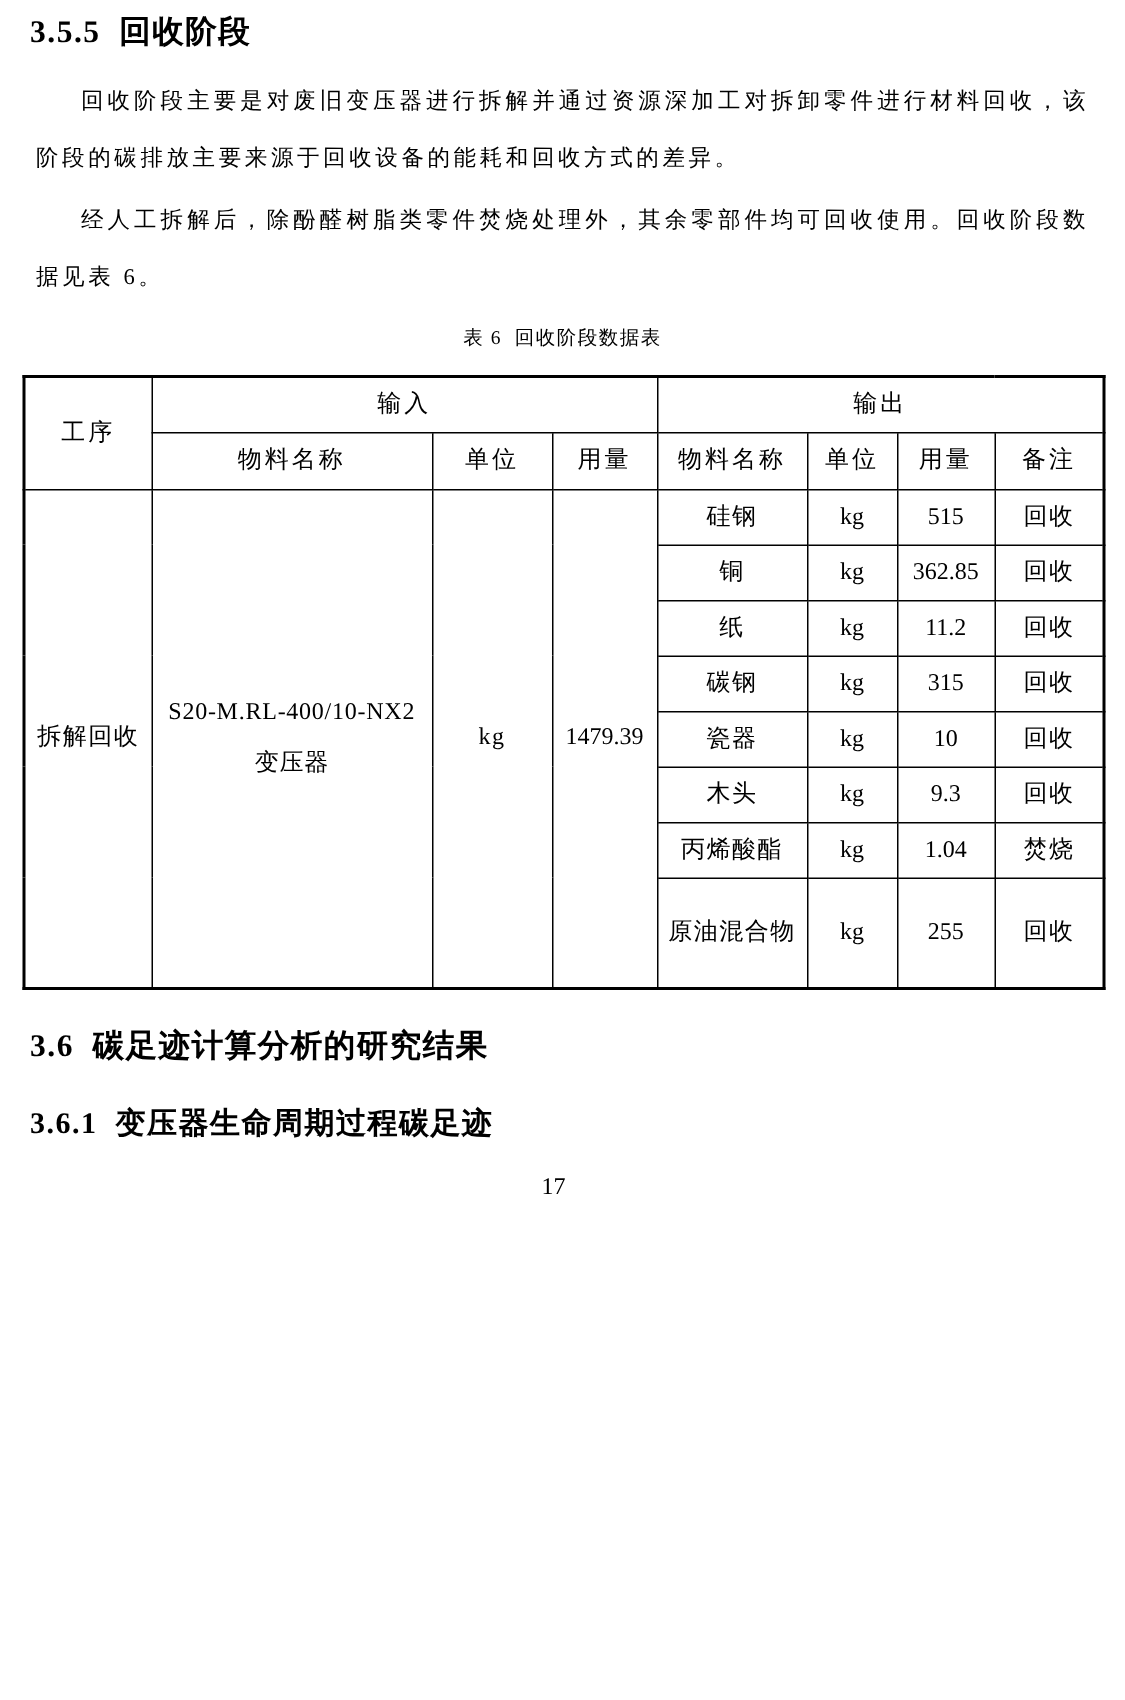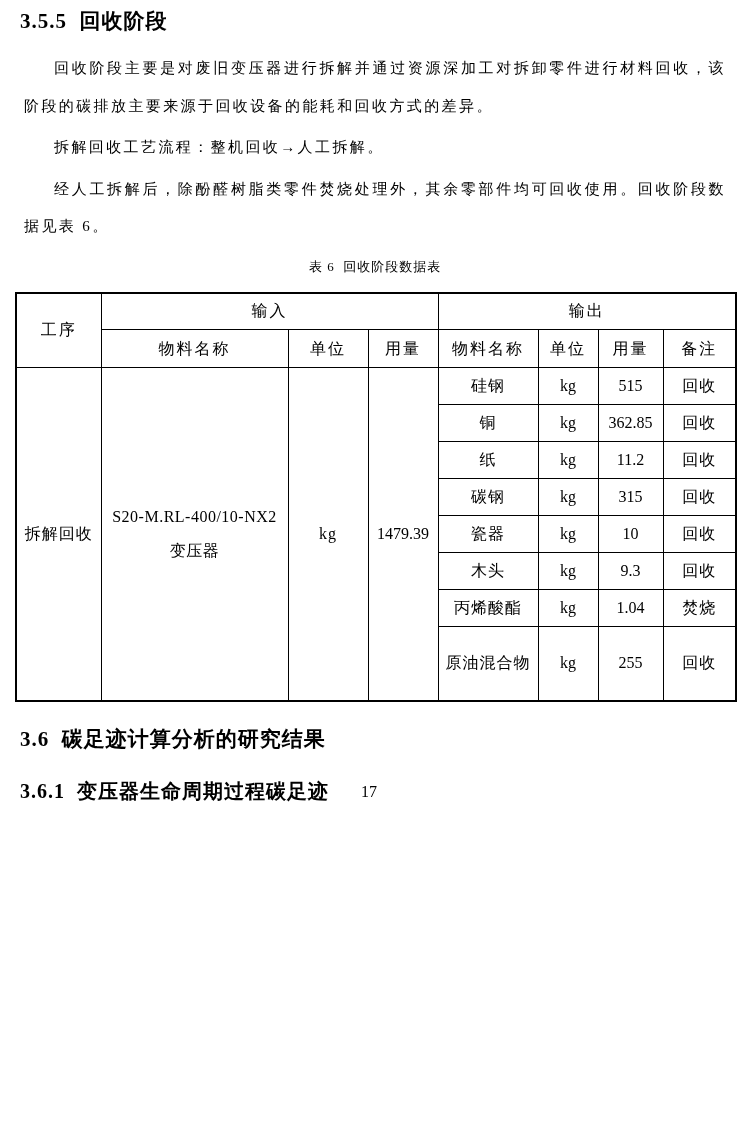--- a/index.html
+++ b/index.html
@@ -94,21 +94,20 @@
   }
 </style>
 </head>
 <body>
 
 <div class="page">
 
   <h2 class="doc-h2" id="heading-355">3.5.5  回收阶段</h2>
 
   <p class="body-p">回收阶段主要是对废旧变压器进行拆解并通过资源深加工对拆卸零件进行材料回收，该阶段的碳排放主要来源于回收设备的能耗和回收方式的差异。</p>
-  <p class="body-p">拆解回收工艺流程：整机回收→人工拆解。</p>
   <p class="body-p">经人工拆解后，除酚醛树脂类零件焚烧处理外，其余零部件均可回收使用。回收阶段数据见表 6。</p>
 
   <div class="table-caption">表 6  回收阶段数据表</div>
 
   <table class="data-table">
     <colgroup>
       <col style="width:85px">
         <col style="width:187px">
         <col style="width:80px">
         <col style="width:70px">

